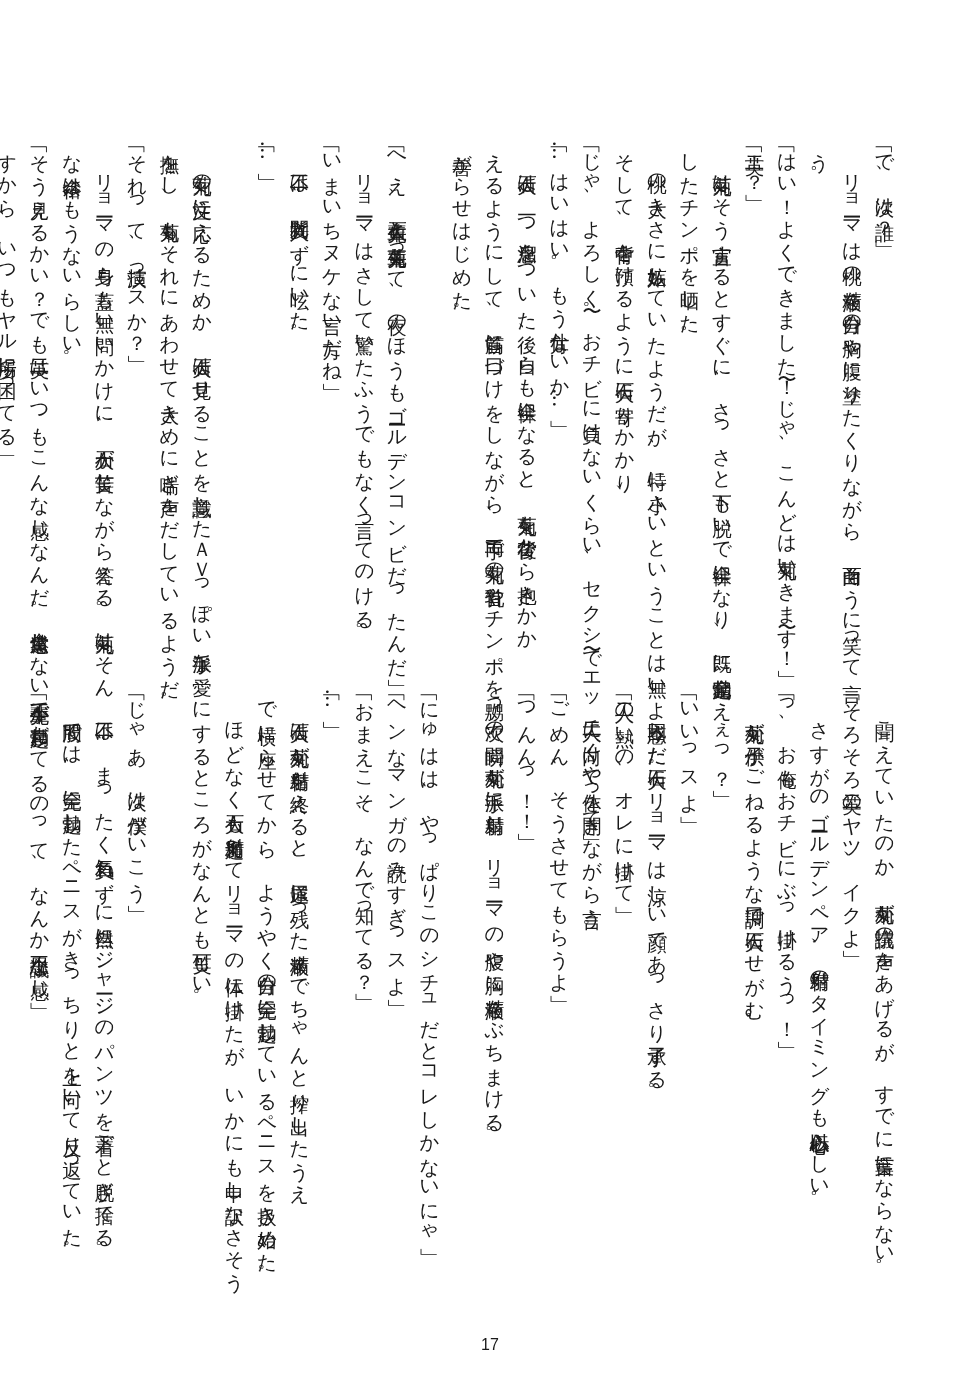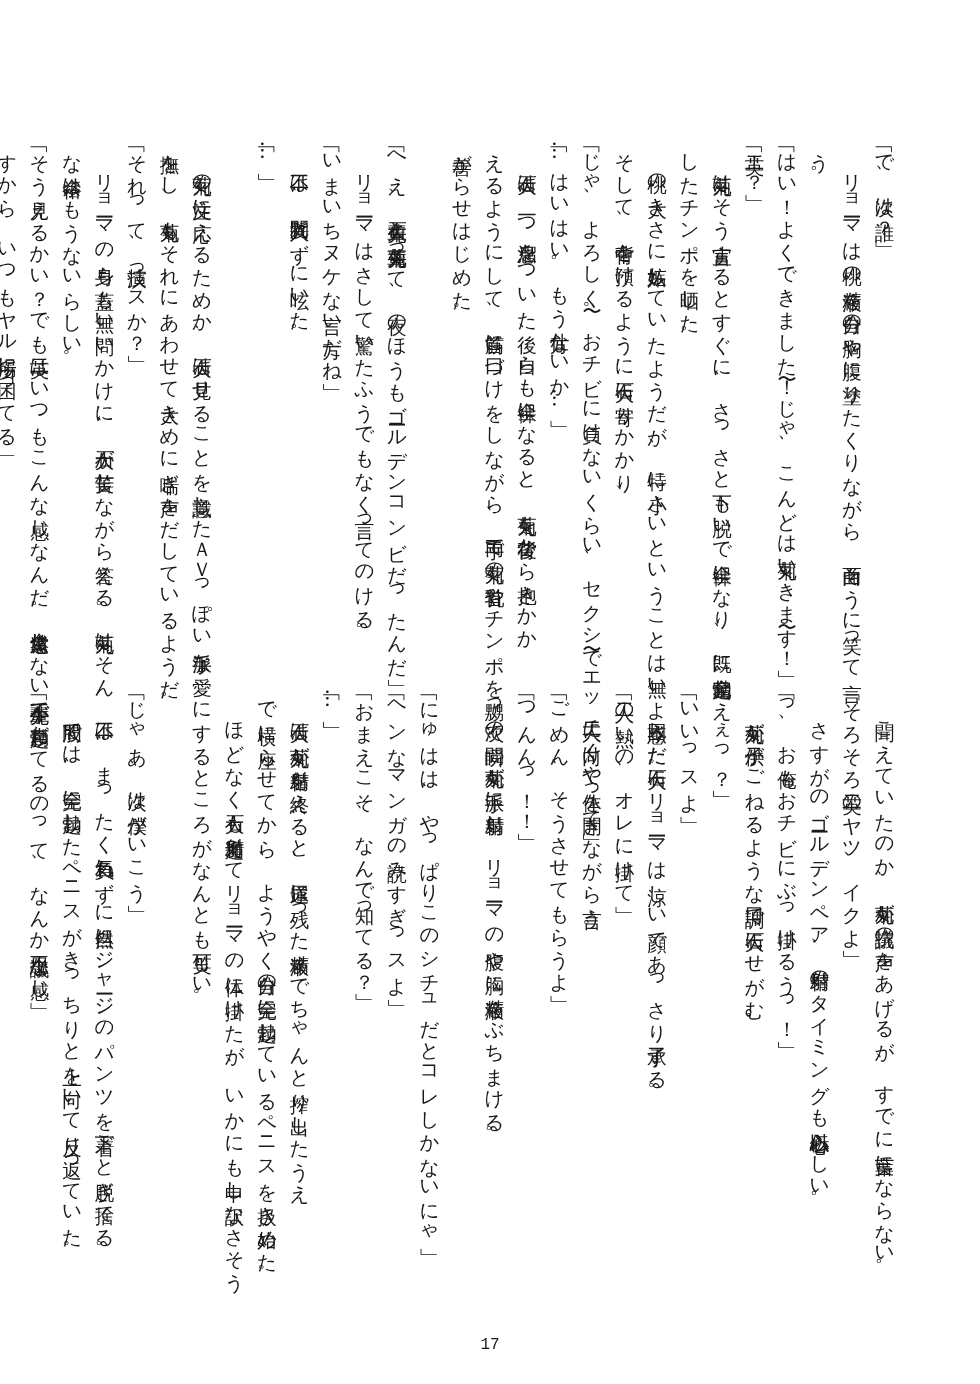--- a/index.html
+++ b/index.html
@@ -4,20 +4,20 @@
 <style>
   html, body { margin: 0; padding: 0; background: #ffffff; }
   body { width: 980px; height: 1384px; position: relative; overflow: hidden;
          font-family: "DejaVu Serif", "Liberation Serif", serif; color: #1a1a1a; }
   .block { position: absolute; writing-mode: vertical-rl; font-size: 19.5px;
            line-height: 32.5px; letter-spacing: 0.6px; white-space: pre; }
   .top { top: 140px; right: 80px; height: 520px; }
   .bottom { top: 688px; right: 80px; height: 520px; }
   .line { display: block; }
   .page-number { position: absolute; top: 1336px; left: 0; width: 980px; text-align: center;
-                 font-family: Liberation Mono, monospace; font-size: 16px; }
+                 font-family: Liberation Sans, sans-serif; font-size: 16px; }
 </style>
 </head>
 <body>
 
 <div class="block top" id="top"><span class="line">「で、次は誰？」</span><span class="line">　リョーマは桃の精液を自分の胸や腹に塗りたくりながら、面白そうに笑って言</span><span class="line">う。</span><span class="line">「はい！よくできました〜！じゃ、こんどは菊丸いきま〜す！」</span><span class="line">「英二！？」</span><span class="line">　菊丸はそう宣言するとすぐに、さっさと下も脱いで全裸になり、既に完全勃起</span><span class="line">したチンポを晒した。</span><span class="line">　桃の大きさに嫉妬していたようだが、特に小さいということは無いようだ。</span><span class="line">そして、背中を預けるように大石に寄りかかり、</span><span class="line">「じゃ、よろしく〜。おチビに負けないくらい、セクシ〜でエッチくやって」</span><span class="line">「…はいはい。もう仕方ないか…」</span><span class="line">　大石は、一つ溜息をついた後、自らも全裸になると、菊丸を背後から抱きかか</span><span class="line">えるようにして、首筋に口づけをしながら、両手で菊丸の乳首やチンポを嬲って</span><span class="line">善がらせはじめた。</span><span class="line">　</span><span class="line">「へえ、大石先輩と菊丸先輩って、夜のほうもゴールデンコンビだったんだ」</span><span class="line">　リョーマはさして驚いたふうでもなく言ってのける。</span><span class="line">「いまいちヌケな言い方だね」</span><span class="line">　不二は、間髪入れずに呟いた。</span><span class="line">「…」</span><span class="line">　</span><span class="line">　菊丸の注文に応えるためか、大石は見せることを意識したＡＶっぽい派手な愛</span><span class="line">撫をし、菊丸もそれにあわせて大きめに喘ぎ声をだしているようだ。</span><span class="line">「それって、演技っスか？」</span><span class="line">　リョーマの身も蓋も無い問いかけに、大石が苦笑しながら答える。菊丸はそん</span><span class="line">な余裕はもうないらしい。</span><span class="line">「そう見えるかい？でも英二はいつもこんな感じなんだ。全然遠慮しないで声だ</span><span class="line">すから、いつもヤル場所に困ってる」</span></div>
 <div class="block bottom" id="bottom"><span class="line">　聞こえていたのか、菊丸が抗議の声をあげるが、すでに言葉にならない。</span><span class="line">「そろそろ英二のヤツ、イクよ」</span><span class="line">　さすがのゴールデンペア、射精のタイミングも以心伝心らしい。</span><span class="line">「っ、お俺もおチビにぶっ掛けるうっ！」</span><span class="line">　菊丸が子供がごねるような口調で大石にせがむ。</span><span class="line">「えぇっ？」</span><span class="line">「いいっスよ」</span><span class="line">　困惑した大石にリョーマは涼しい顔であっさり了承する。</span><span class="line">「二人の熱いの、オレに掛けて」</span><span class="line">　二人に向けて体を開きながら言う。</span><span class="line">「ごめん、そうさせてもらうよ」</span><span class="line">「つんんっ！！」</span><span class="line">　次の瞬間、菊丸が派手に射精し、リョーマの腹や胸に精液をぶちまける。</span><span class="line">　</span><span class="line">「にゅはは、やっぱりこのシチュだとコレしかないにゃ」</span><span class="line">「ヘンなマンガの読みすぎっスよ」</span><span class="line">「おまえこそ、なんで知ってる？」</span><span class="line">「…」</span><span class="line">　大石は菊丸が射精を終えると、尿道に残った精液までちゃんと搾り出したうえ</span><span class="line">で横に座らせてから、ようやく自分の完全に勃起しているペニスを扱き始めた。</span><span class="line">　ほどなく大石も射精迎えてリョーマの体に掛けたが、いかにも申し訳なさそう</span><span class="line">にするところがなんとも可笑しい。</span><span class="line">　</span><span class="line">「じゃあ、次は僕がいこう」</span><span class="line">　不二は、まったく気負わずに自然にジャージのパンツを下着ごと脱ぎ捨てる。</span><span class="line">　股間では、完全に勃起したペニスがきっちりと上を向いて反り返っていた。</span><span class="line">「不二先輩が勃起してるのって、なんか不思議な感じ」</span></div>
 <div class="page-number">17</div>
 
 </body></html>

